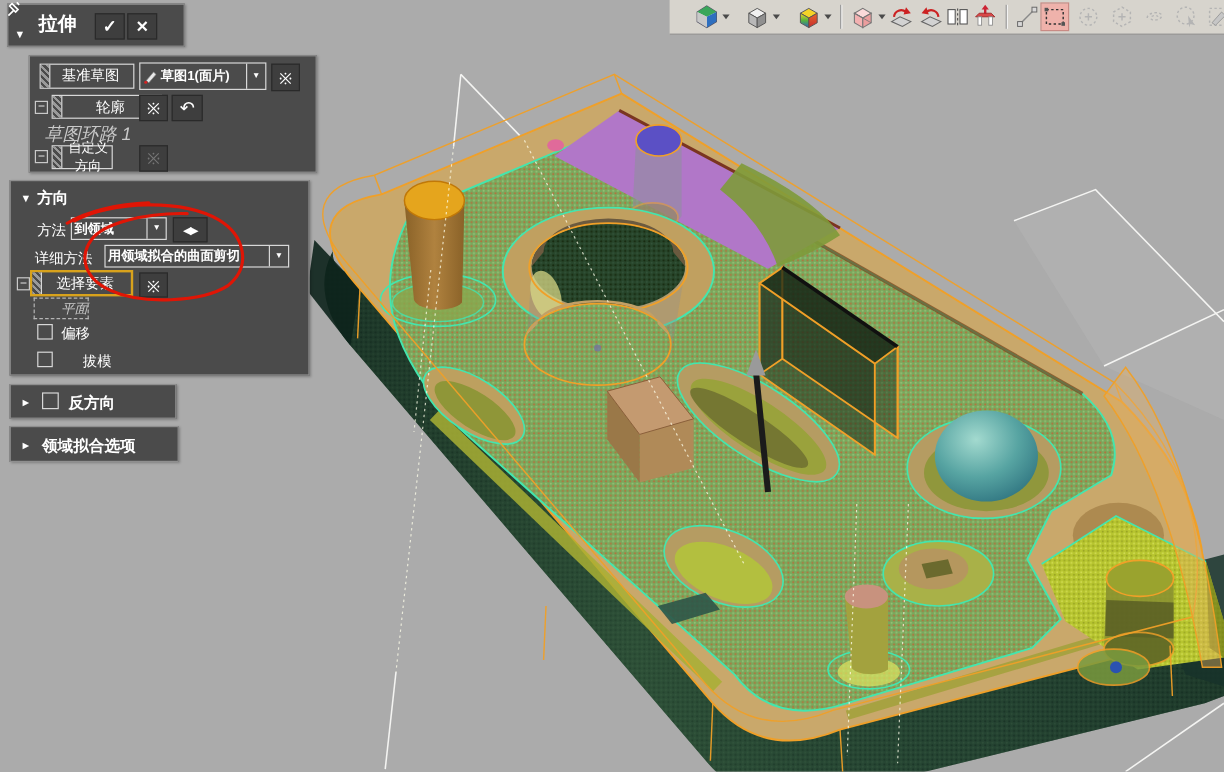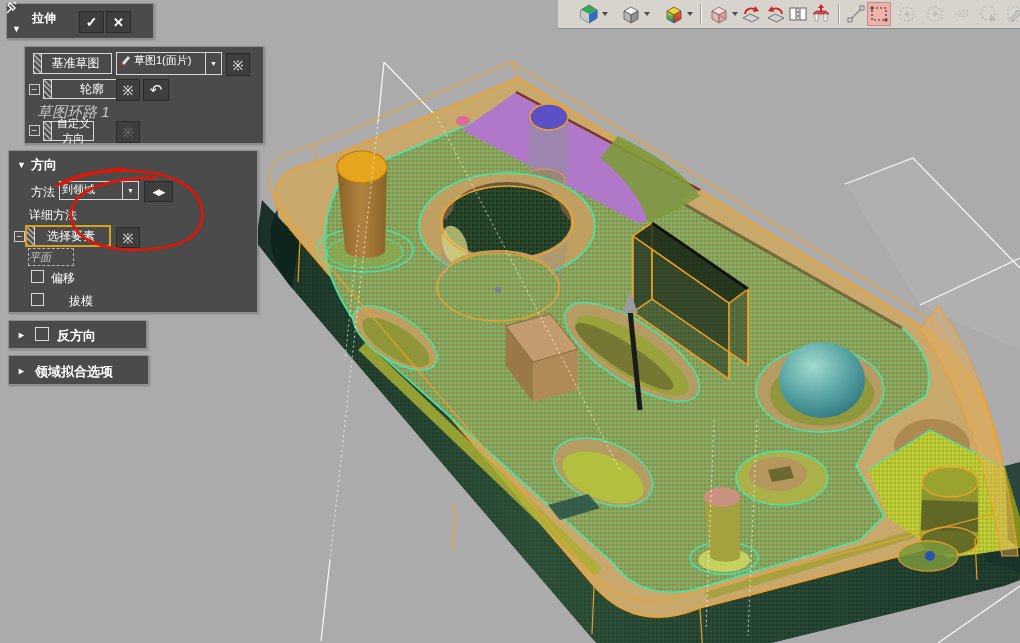--- a/index.html
+++ b/index.html
@@ -36,21 +36,21 @@
     position:absolute;background:#4b4b4b;border:1px solid #d8d8d8;color:#fff;
     font-size:12px;display:flex;align-items:center;box-sizing:border-box;
   }
   .hatchbtn .stripe{
     width:7px;align-self:stretch;margin-right:4px;border-right:1px solid #d8d8d8;
     background:repeating-linear-gradient(45deg,#9a9a9a 0 2px,#4b4b4b 2px 4px);
   }
   .hatchbtn .blabel{flex:1;text-align:center;padding-right:6px;}
   .field{
     position:absolute;background:#4b4b4b;border:1px solid #d8d8d8;color:#fff;
-    font-size:11px;display:flex;box-sizing:border-box;
+    font-size:11px;display:flex;align-items:center;box-sizing:border-box;font-weight:bold;
   }
   .field .ftext{flex:1;padding:0 2px;white-space:nowrap;overflow:hidden;}
   .field .fcaret{
     width:15px;align-self:stretch;border-left:1px solid #d8d8d8;
     display:flex;align-items:center;justify-content:center;color:#fff;font-size:7px;
   }
   .collapsebox{
     position:absolute;width:11px;height:11px;border:1px solid #c9c9c9;color:#e8e8e8;
     font-size:10px;line-height:9px;text-align:center;background:#4b4b4b;box-sizing:border-box;
   }
@@ -360,21 +360,21 @@
     <polygon points="6,16 14,7 17,10 9,18" fill="#c6c6c6" stroke="#9a9a9a" stroke-width="0.8"></polygon>
   </svg>
 </div>
 
 <svg id="pin" width="20" height="22" viewBox="0 0 20 22">
   <path d="M 8,3 L 13,8 L 11,10 L 6,5 Z M 9,9 L 5,13 M 12,2 L 14,4" stroke="#fff" stroke-width="1.4" fill="none"></path>
 </svg>
 
 <div class="panel" style="left:6px;top:3px;width:146px;height:34px;">
   <span class="section-caret" style="left:5px;top:20px;">▼</span>
-  <span style="position:absolute;left:25px;top:6px;color:#fff;font-weight:bold;font-size:12px;">拉伸</span>
+  <span style="position:absolute;left:25px;top:6px;color:#fff;font-weight:bold;font-size:16px;">拉伸</span>
   <div class="dkbtn" style="left:72px;top:7px;width:23px;height:20px;font-size:14px;font-weight:bold;">
       <span>✓</span>
     </div>
   <div class="dkbtn" style="left:99px;top:7px;width:23px;height:20px;font-size:13px;font-weight:bold;">
       <span>✕</span>
     </div>
 </div>
 
 <div class="panel" style="left:24px;top:46px;width:238px;height:96px;">
   <div class="hatchbtn" style="left:8px;top:6px;width:79px;height:21px;">
@@ -428,31 +428,37 @@
     <span class="ftext">到领域</span>
     <span class="fcaret">
         <span>▼</span>
       </span>
   </div>
   <div class="dkbtn" style="left:135px;top:30px;width:27px;height:19px;font-size:9px;letter-spacing:-1px;">
       <span>◀▶</span>
     </div>
 
   <span class="wlabel" style="left:20px;top:56px;">详细方法</span>
+  <div class="field" style="left:78px;top:53px;width:154px;height:19px;">
+    <span class="ftext">用领域拟合的曲面剪切</span>
+    <span class="fcaret">
+        <span>▼</span>
+      </span>
+  </div>
 
   <div class="collapsebox" style="left:5px;top:80px;"><span>−</span></div>
   <div class="hatchbtn" style="left:16px;top:74px;width:86px;height:22px;border:2px solid #d8a21c;">
     <span class="stripe"></span>
     <span class="blabel">选择要素</span>
   </div>
   <div class="dkbtn" style="left:107px;top:76px;width:22px;height:19px;">
       <span>※</span>
     </div>
 
-  <div style="position:absolute;left:19px;top:97px;width:44px;height:16px;border:1px dashed #b5b5b5;color:#c9c9c9;font-style:italic;font-size:11px;display:flex;align-items:center;justify-content:flex-start;">
+  <div style="position:absolute;left:19px;top:97px;width:44px;height:16px;border:1px dashed #b5b5b5;color:#c9c9c9;font-style:italic;font-size:11px;display:flex;align-items:center;justify-content:flex-end;">
     <span>平面</span>
   </div>
 
   <div class="checkbox" style="left:22px;top:119px;width:13px;height:13px;"></div>
   <span class="wlabel" style="left:42px;top:119px;">偏移</span>
 
   <div class="checkbox" style="left:22px;top:142px;width:13px;height:13px;"></div>
   <span class="wlabel" style="left:60px;top:142px;">拔模</span>
 </div>
 

